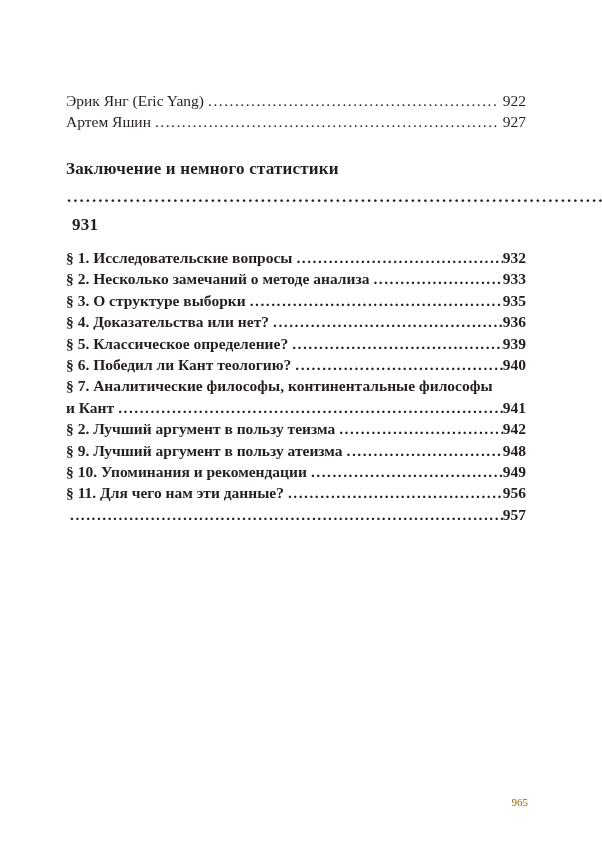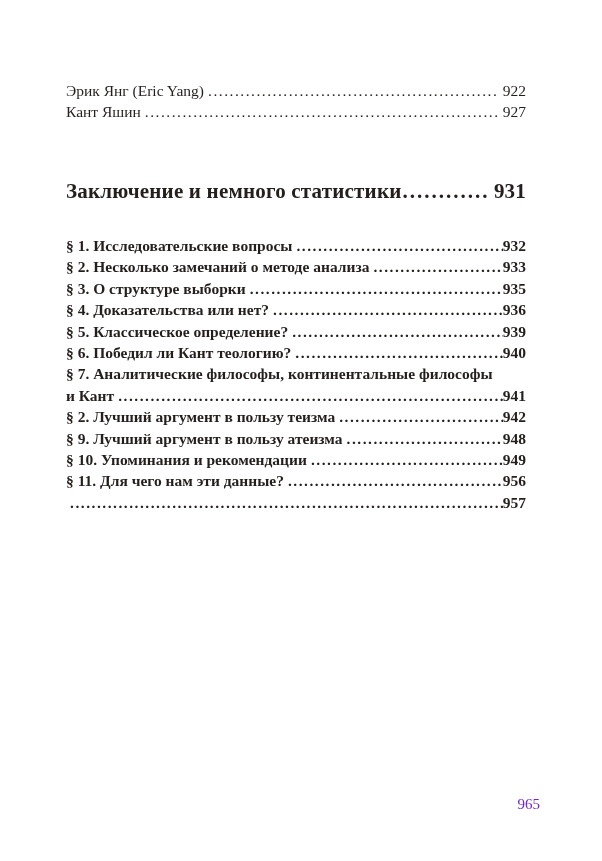--- a/index.html
+++ b/index.html
@@ -12,42 +12,43 @@
     width: 602px;
     height: 861px;
     background: #ffffff;
     font-family: "Liberation Serif", serif;
     color: #241f1d;
     overflow: hidden;
   }
   .toc {
     position: absolute;
     left: 66px;
-    top: 80px;
+    top: 90px;
     width: 460px;
   }
   .toc-row {
     display: flex;
     align-items: baseline;
     white-space: nowrap;
   }
   .pre-entry {
     font-size: 15.5px;
     line-height: 21px;
     font-weight: 400;
   }
   .chapter-row {
     margin-top: 23px;
-    font-size: 21px;
+    font-size: 17px;
     line-height: 28px;
     font-weight: 700;
     letter-spacing: 0.2px;
+    flex-direction: column;
   }
   .section-list {
-    margin-top: 30px;
+    margin-top: 8px;
   }
   .section-row {
     font-size: 15.5px;
     line-height: 21.4px;
     font-weight: 700;
   }
   .leader {
     flex: 1 1 auto;
     overflow: hidden;
     min-width: 8px;
@@ -65,47 +66,46 @@
   }
   .pagenum {
     flex: 0 0 auto;
     text-align: center;
   }
   .pre-entry .pagenum {
     padding-left: 5px;
   }
   .chapter-row .pagenum {
     padding-left: 6px;
-    margin-top: 32px;
   }
   .continued-row .label {
     white-space: nowrap;
   }
   .folio {
     position: absolute;
-    right: 62px;
+    right: 74px;
     top: 796px;
-    font-size: 15px;
+    font-size: 11px;
     font-weight: 400;
-    color: #6d28d9;
+    color: #a16207;
   }
 </style>
 </head>
 <body>
 
 <div class="page">
   <div class="toc">
 
     <div class="toc-row pre-entry">
       <span class="label">Эрик Янг (Eric Yang)</span>
       <span class="leader"></span>
       <span class="pagenum">922</span>
     </div>
     <div class="toc-row pre-entry">
-      <span class="label">Кант Яшин</span>
+      <span class="label">Артем Яшин</span>
       <span class="leader"></span>
       <span class="pagenum">927</span>
     </div>
 
     <div class="toc-row chapter-row">
       <span class="label">Заключение и немного статистики</span>
       <span class="leader"></span>
       <span class="pagenum">931</span>
     </div>
 

